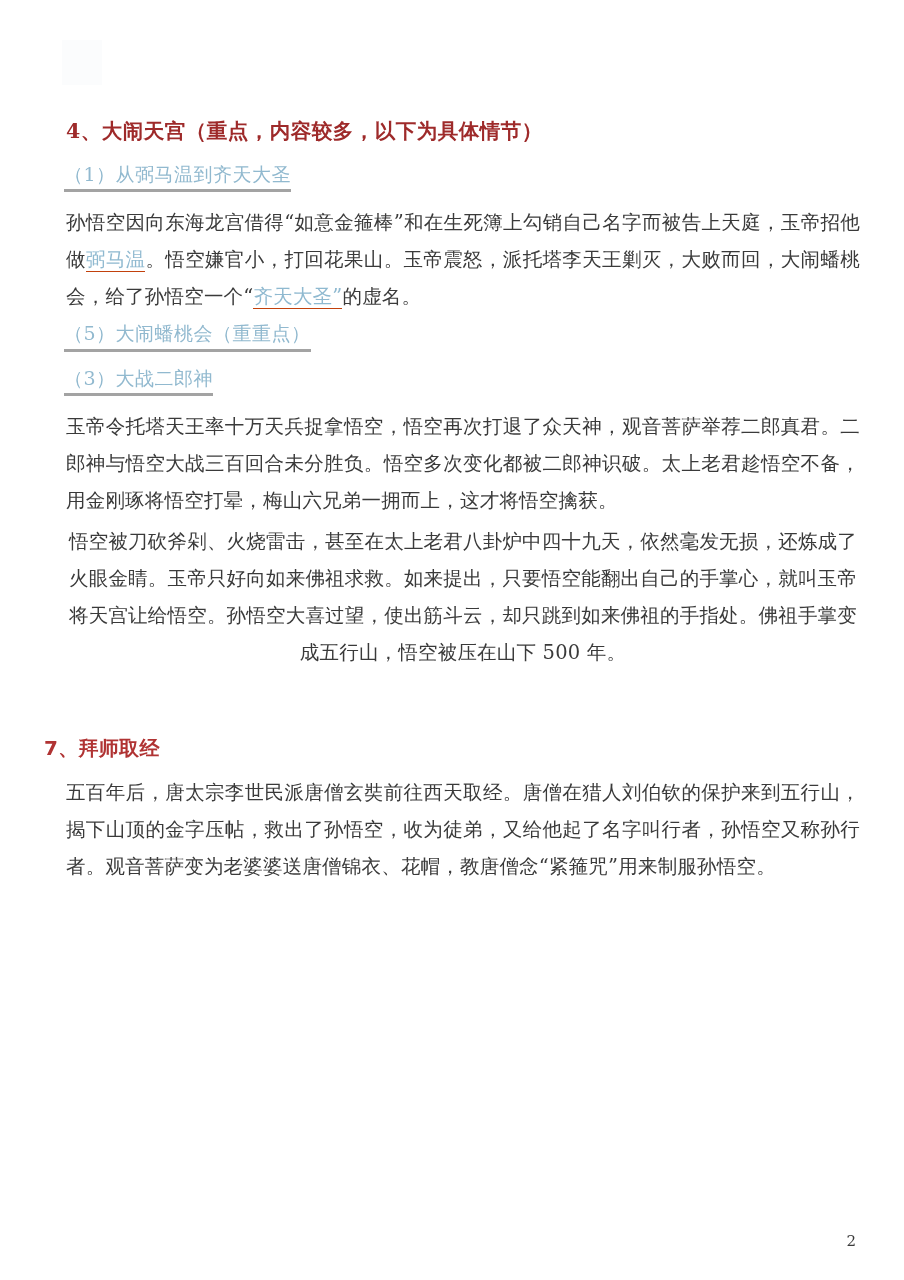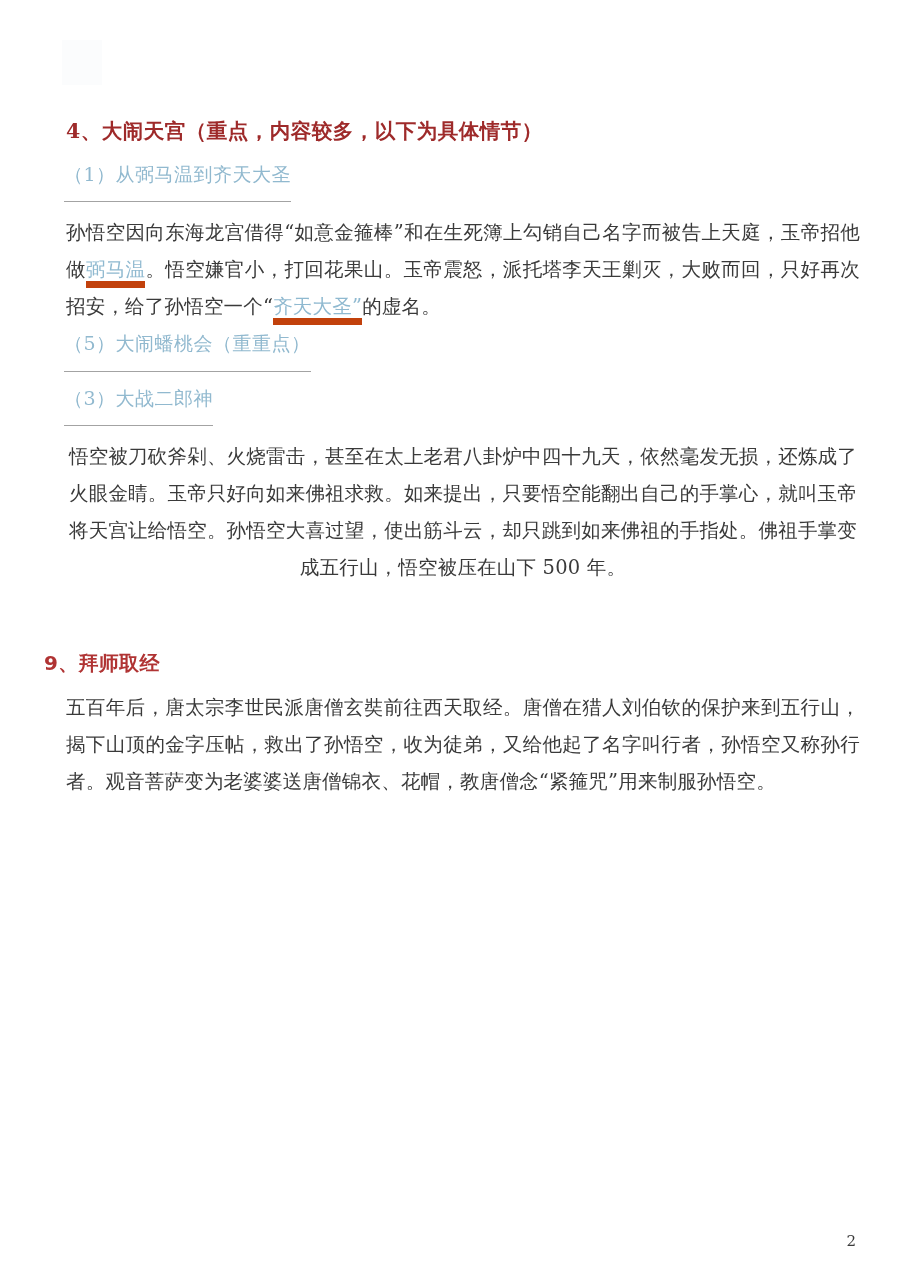--- a/index.html
+++ b/index.html
@@ -60,22 +60,22 @@
   }
 
   
   .h-sub {
     color: #91b9cf;
     font-size: 19px;
     letter-spacing: 0.5px;
     margin: 0 0 8px 20px;
     line-height: 1.5;
     display: inline-block;
-    border-bottom: 1px solid #a3a3a3;
-    padding-bottom: 13px;
+    border-bottom: 3px solid #a3a3a3;
+    padding-bottom: 1px;
     font-family: "DejaVu Serif", "Liberation Serif", serif;
   }
   .h-sub-wrap {
     margin: 0 0 4px 0;
   }
 
   
   p.body {
     color: #3a3a3a;
     font-size: 19.5px;
@@ -85,21 +85,21 @@
     text-justify: inter-character;
     letter-spacing: 0.2px;
     font-family: "DejaVu Serif", "Liberation Serif", serif;
   }
   p.body.last-left {
     text-align: center;
   }
 
   .hl {
     color: #8fb9d0;
-    border-bottom: 7px solid #c2410c;
+    border-bottom: 1px solid #c2410c;
   }
 
   .spacer-lg { height: 60px; }
 
   .page-number {
     position: absolute;
     right: 48px;
     bottom: 30px;
     font-size: 15px;
     color: #3a3a3a;
@@ -113,34 +113,35 @@
 
   <div class="watermark"></div>
 
   <div class="content">
 
     <h2 class="h-main">4、大闹天宫（重点，内容较多，以下为具体情节）</h2>
 
     <div class="h-sub-wrap">
       <span class="h-sub">（1）从弼马温到齐天大圣</span>
     </div>
-    <p class="body"><span>孙悟空因向东海龙宫借得“如意金箍棒”和在生死簿上勾销自己名字而被告上天庭，玉帝招他做</span><span class="hl">弼马温</span><span>。悟空嫌官小，打回花果山。玉帝震怒，派托塔李天王剿灭，大败而回，只好再次招安，给了孙悟空一个“</span><span class="hl">齐天大圣”</span><span>的虚名。</span></p>
+    <p class="body"><span>孙悟空因向东海龙宫借得“如意金箍棒”和在生死簿上勾销自己名字而被告上天庭，玉帝招他做</span><span class="hl">弼马温</span><span>。悟空嫌官小，打回花果山。玉帝震怒，派托塔李天王剿灭，大败而回，大闹蟠桃会，给了孙悟空一个“</span><span class="hl">齐天大圣”</span><span>的虚名。</span></p>
 
     <div class="h-sub-wrap">
       <span class="h-sub">（5）大闹蟠桃会（重重点）</span>
     </div>
 
     <div class="h-sub-wrap">
       <span class="h-sub">（3）大战二郎神</span>
     </div>
+    <p class="body">玉帝令托塔天王率十万天兵捉拿悟空，悟空再次打退了众天神，观音菩萨举荐二郎真君。二郎神与悟空大战三百回合未分胜负。悟空多次变化都被二郎神识破。太上老君趁悟空不备，用金刚琢将悟空打晕，梅山六兄弟一拥而上，这才将悟空擒获。</p>
 
     <p class="body last-left">悟空被刀砍斧剁、火烧雷击，甚至在太上老君八卦炉中四十九天，依然毫发无损，还炼成了火眼金睛。玉帝只好向如来佛祖求救。如来提出，只要悟空能翻出自己的手掌心，就叫玉帝将天宫让给悟空。孙悟空大喜过望，使出筋斗云，却只跳到如来佛祖的手指处。佛祖手掌变成五行山，悟空被压在山下 500 年。</p>
 
     <div class="spacer-lg"></div>
 
-    <h2 class="h-main-sans">9、拜师取经</h2>
+    <h2 class="h-main-sans">7、拜师取经</h2>
     <p class="body">五百年后，唐太宗李世民派唐僧玄奘前往西天取经。唐僧在猎人刘伯钦的保护来到五行山，揭下山顶的金字压帖，救出了孙悟空，收为徒弟，又给他起了名字叫行者，孙悟空又称孙行者。观音菩萨变为老婆婆送唐僧锦衣、花帽，教唐僧念“紧箍咒”用来制服孙悟空。</p>
 
   </div>
 
   <div class="page-number">2</div>
 
 </div>
 
 </body></html>

